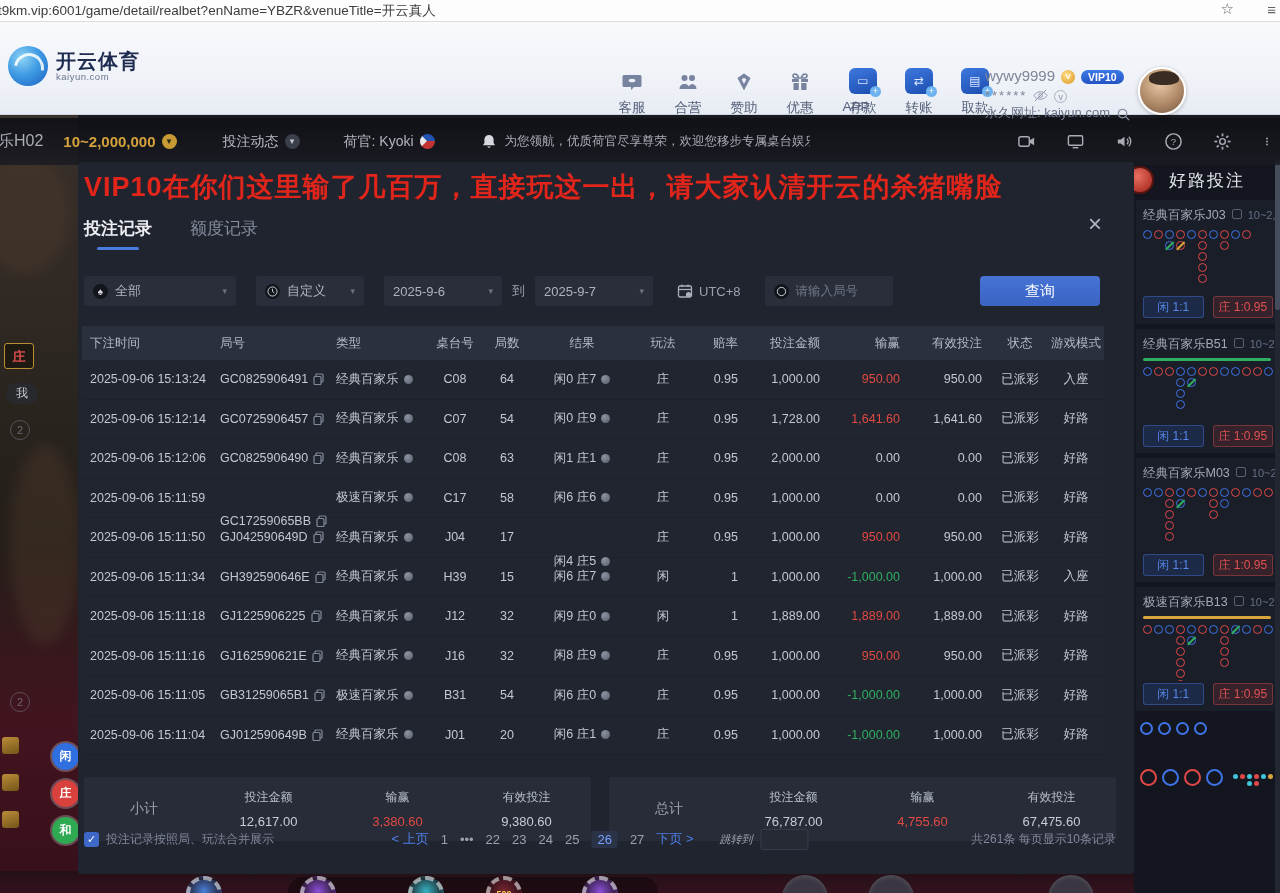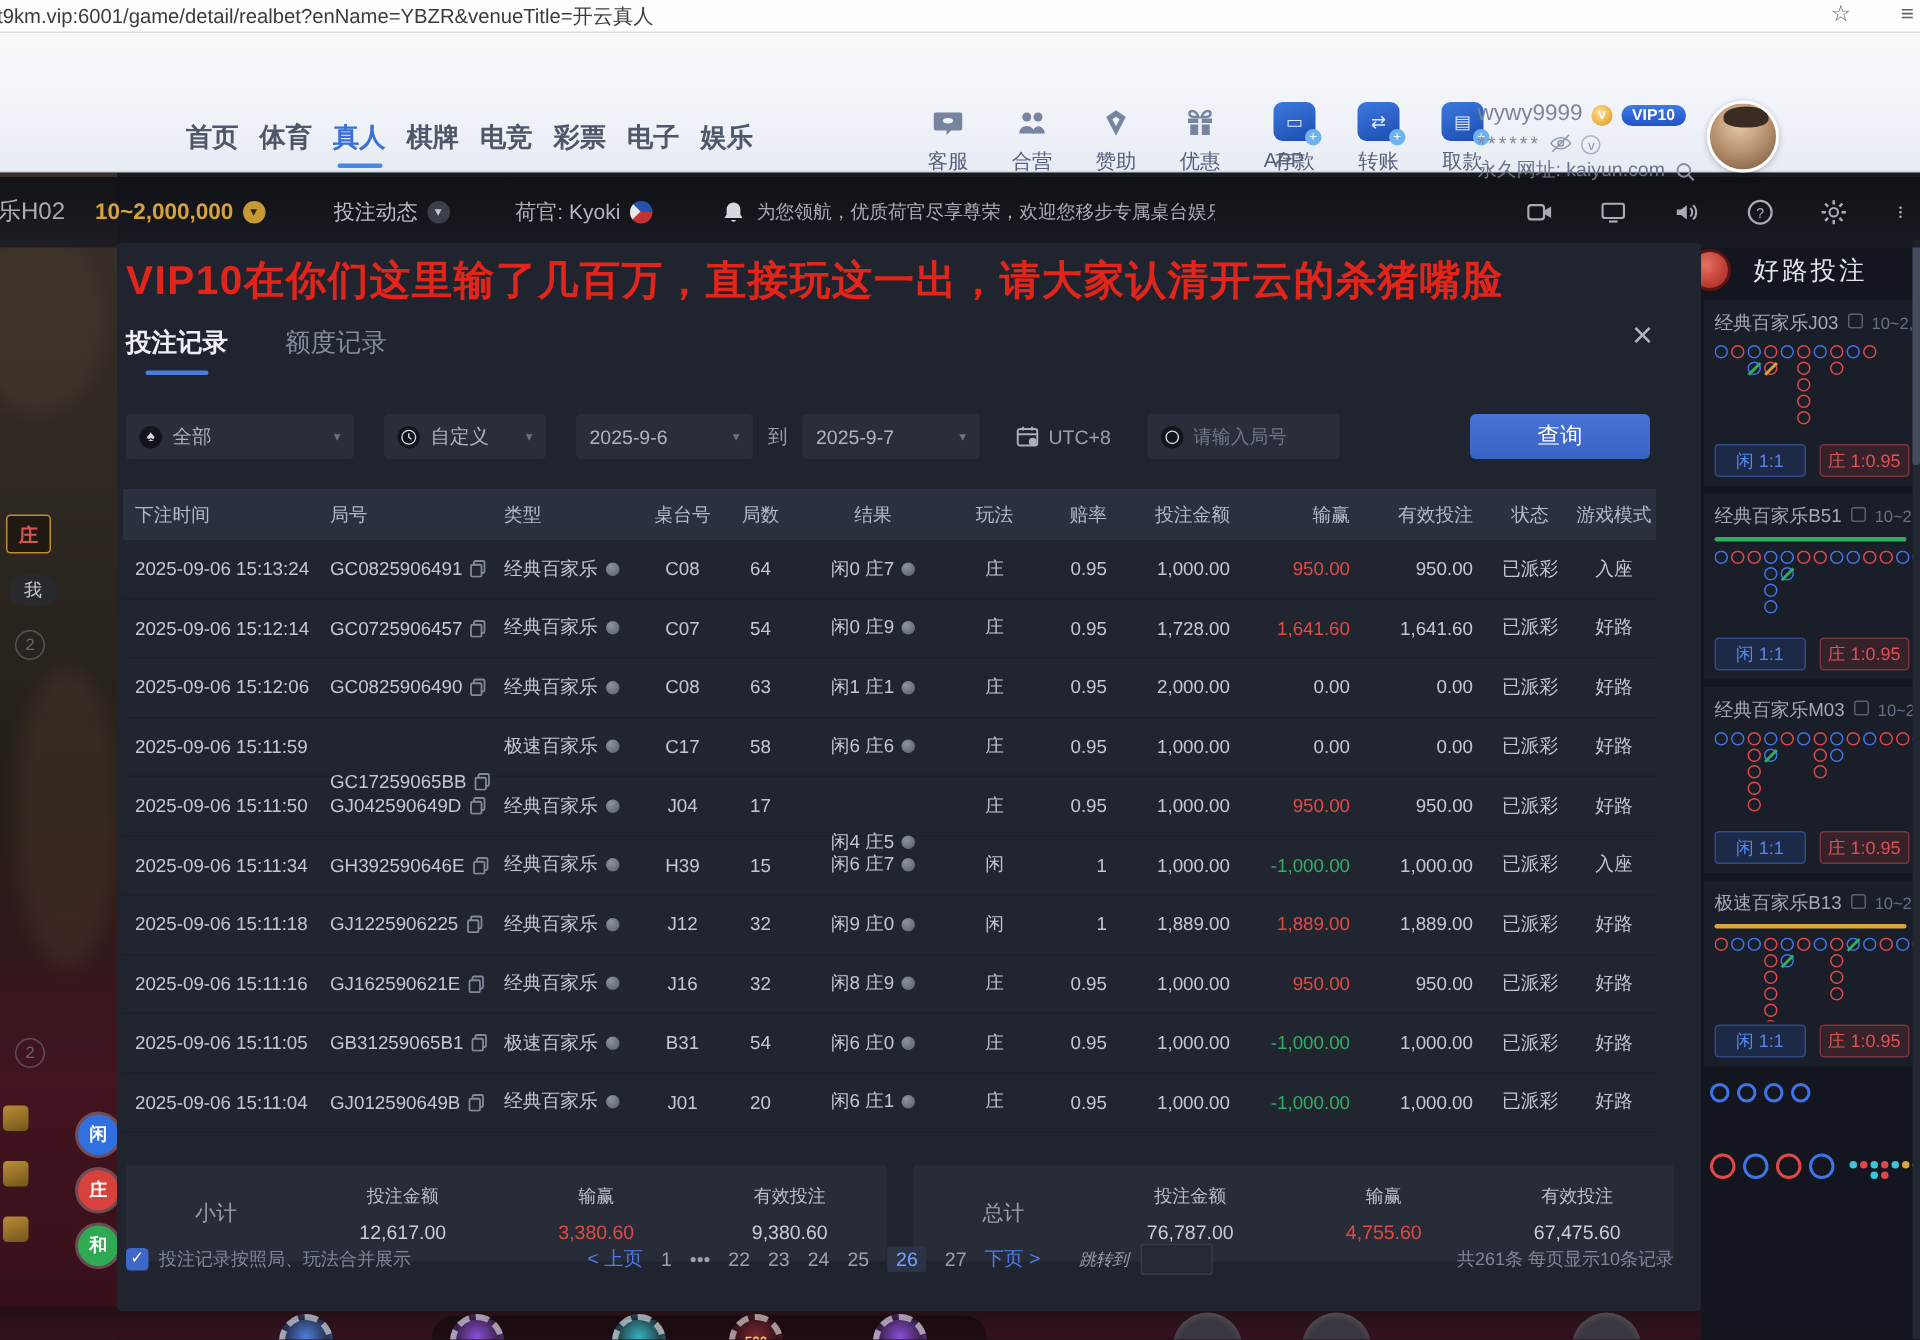--- a/index.html
+++ b/index.html
@@ -241,30 +241,27 @@
 </head>
 <body>
 
 <div id="browser-bar">
   <span id="url-text">t9km.vip:6001/game/detail/realbet?enName=YBZR&amp;venueTitle=开云真人</span>
   <span id="bookmark-star">☆</span>
   <span id="browser-menu">≡</span>
 </div>
 
 <div id="site-header">
-  <div id="main-nav">
-      <div class="nav-item">首页</div>
-      <div class="nav-item">体育</div>
-      <div class="nav-item active">真人</div>
-      <div class="nav-item">棋牌</div>
-      <div class="nav-item">电竞</div>
-      <div class="nav-item">彩票</div>
-      <div class="nav-item">电子</div>
-      <div class="nav-item">娱乐</div>
-    </div>
+  <div id="logo">
+    <div class="logo-ball"></div>
+    <div>
+      <div class="logo-text-cn">开云体育</div>
+      <div class="logo-text-en">kaiyun.com</div>
+    </div>
+  </div>
   <div id="quick-actions">
       <div class="qa-item">
         <div class="qa-icon">
           <svg width="22" height="22" viewBox="0 0 22 22">
             <path d="M3 4h16a1.5 1.5 0 0 1 1.5 1.5v9A1.5 1.5 0 0 1 19 16h-6l-3 3v-3H3a1.5 1.5 0 0 1-1.5-1.5v-9A1.5 1.5 0 0 1 3 4z" fill="currentColor"></path>
             <ellipse cx="11" cy="9.5" rx="3.4" ry="1.8" fill="#eef1f7"></ellipse>
           </svg>
         </div>
         <div class="qa-label">客服</div>
       </div>

